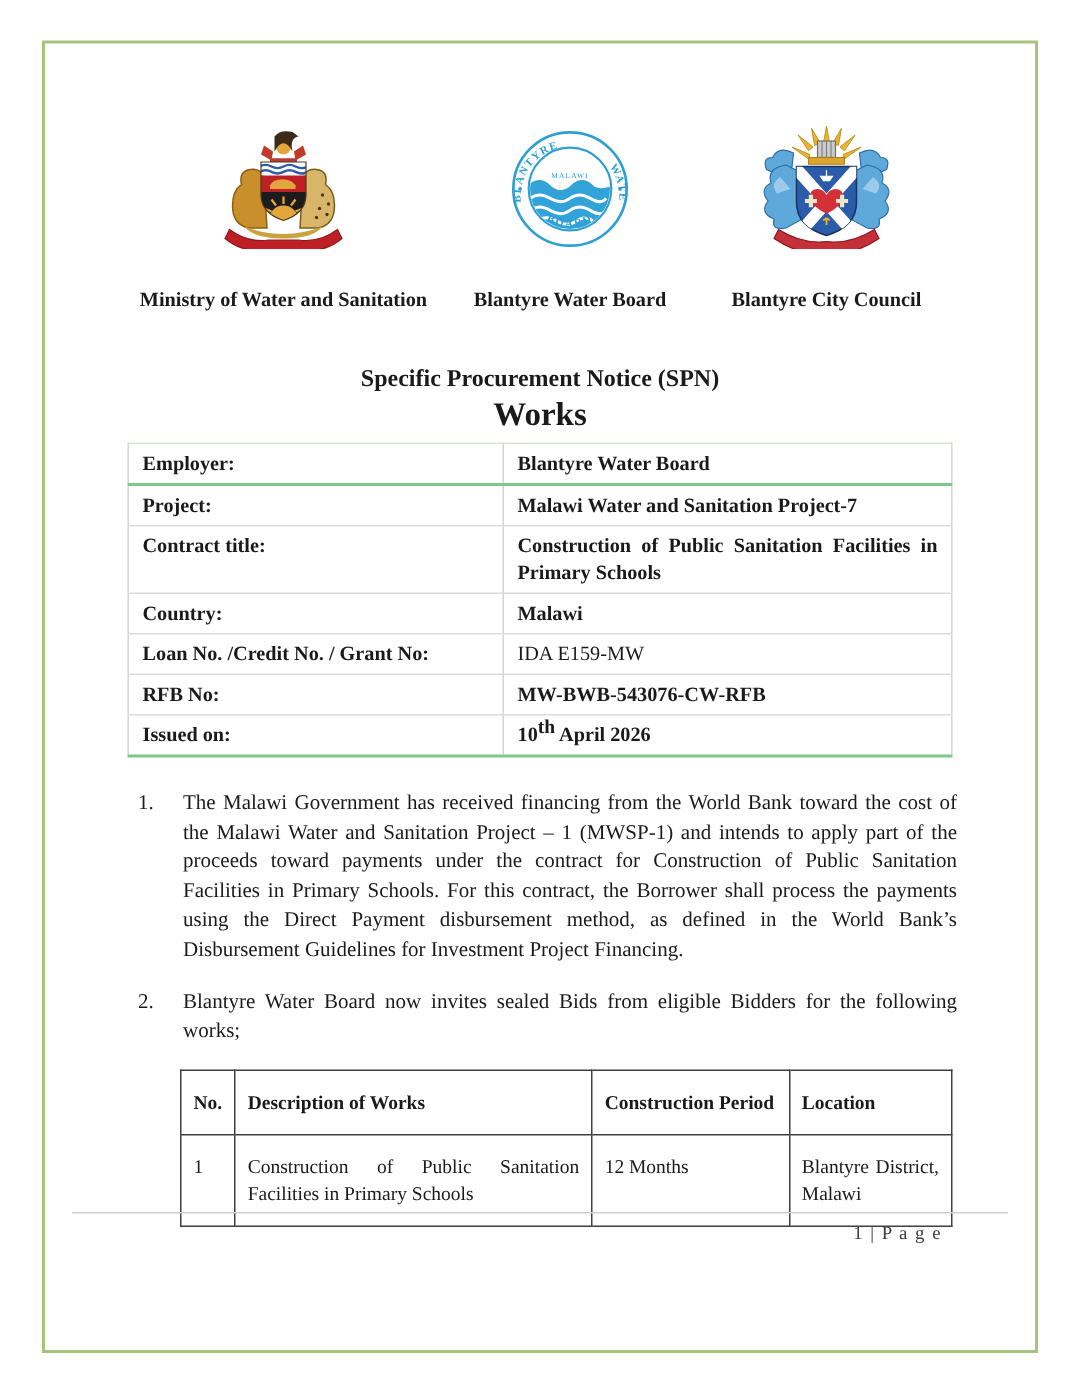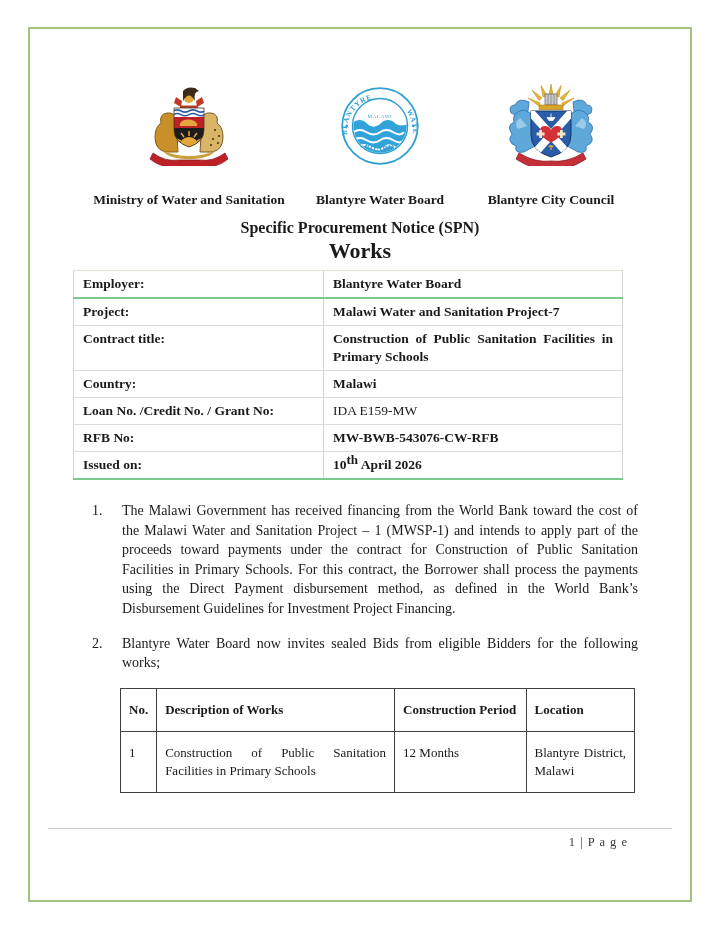--- a/index.html
+++ b/index.html
@@ -11,25 +11,25 @@
 
   .content { position:absolute; left:48px; top:29px; width:624px; }
 
   .logos-row { display:flex; margin-top:55px; align-items:flex-end; }
   .labels-row { display:flex; margin-top:26px; }
   .col-1 { width:282px; } .col-2 { width:100px; } .col-3 { width:242px; }
   .logo-col { display:flex; justify-content:center; align-items:flex-end; }
   .org-label { font-weight:bold; font-size:13.5px; text-align:center; white-space:nowrap;
                display:flex; justify-content:center; }
 
-  .notice-title { text-align:center; font-weight:bold; font-size:16px; margin-top:11px; }
+  .notice-title { text-align:center; font-weight:bold; font-size:16px; margin-top:36px; }
   .rfb-title    { text-align:center; font-weight:bold; font-size:22px; margin-top:26px; line-height:28px; }
   .works-title  { text-align:center; font-weight:bold; font-size:22px; line-height:28px; }
 
-  table.info-table { border-collapse:collapse; width:550px; margin:5px 0 0 25px;
+  table.info-table { border-collapse:collapse; width:550px; margin:5px 0 0 37px;
                      font-size:13.5px; line-height:18px; }
   table.info-table { border:1px solid #d4d4d4; border-top-color:#d9e4d4; }
   .info-table td { padding:3.5px 9px 4.5px 9px; vertical-align:top; border-bottom:1px solid #dcdcdc; }
   .info-table td.label { width:250px; font-weight:bold; border-right:1px solid #d4d4d4; }
   .info-table td.val { font-weight:bold; }
   .info-table td.val.normal { font-weight:normal; }
   .info-table td.val.justify { text-align:justify; }
   .info-table tr.green-sep td, .info-table tr:last-child td { border-bottom:2px solid #7dc98a; }
   .info-table sup { font-size:13px; vertical-align:super; line-height:0; }
 
@@ -43,21 +43,21 @@
                       font-size:13px; line-height:18px; }
   .works-table th, .works-table td { border:1px solid #3f3f3f; padding:12px 8px;
                       text-align:left; vertical-align:top; font-weight:normal; }
   .works-table th { font-weight:bold; }
   .works-table .c-no { width:34px;margin-top:36px; }
   .works-table .c-desc { width:240px; }
   .works-table .c-period { width:132px; }
   .works-table .c-loc { width:109px; }
   .works-table td.c-desc, .works-table td.c-loc { text-align:justify; }
 
-  .footer { position:absolute; left:48px; top:828px; width:624px;
+  .footer { position:absolute; left:48px; top:808px; width:624px;
             border-top:1px solid #cfcfcf; padding:6px 44px 0 0;
             text-align:right; font-size:12.5px; color:#3c3c3c; letter-spacing:1px; }
 </style>
 </head>
 <body>
 
 <div class="page-border"></div>
 
 <div class="content">
 

